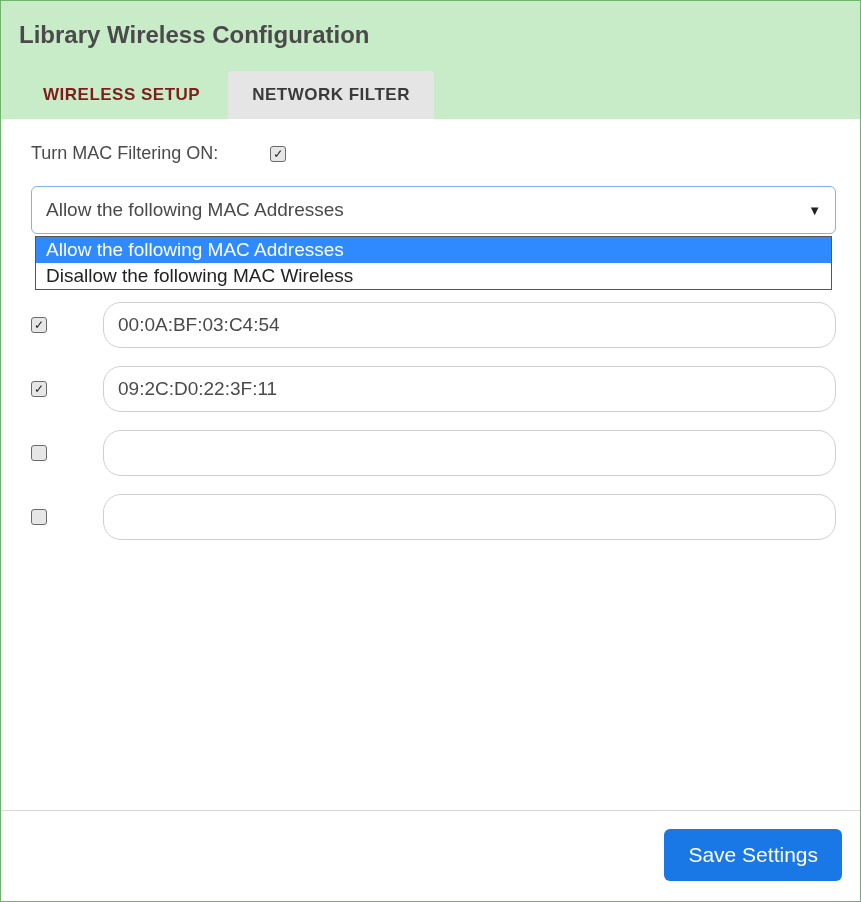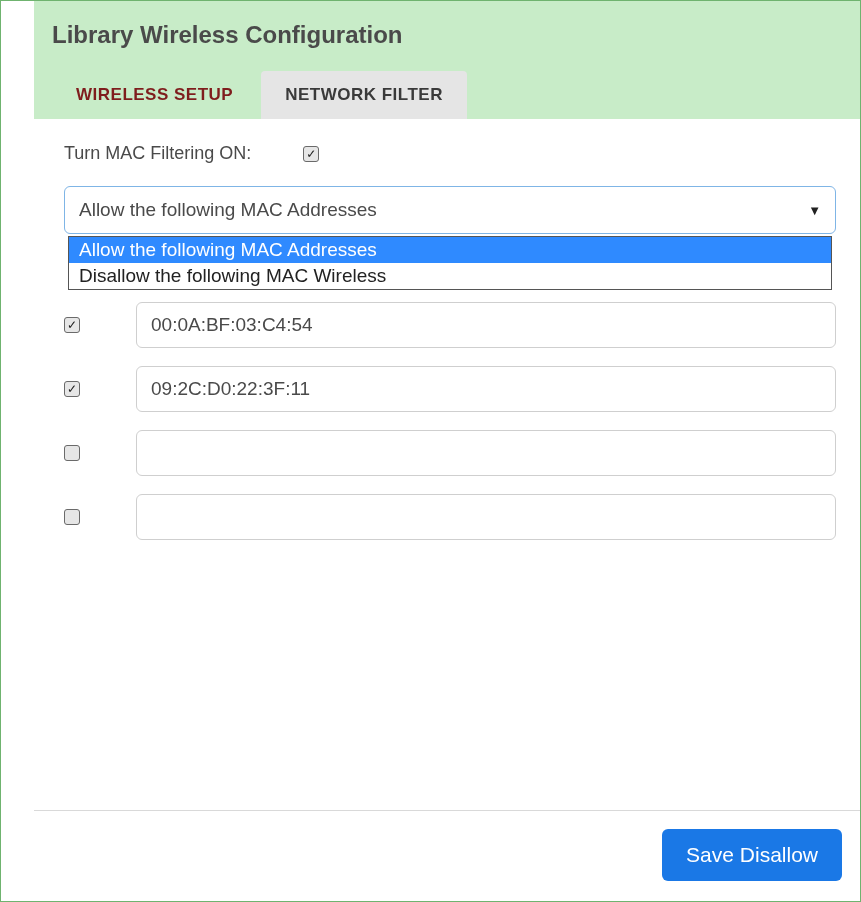--- a/index.html
+++ b/index.html
@@ -10,21 +10,20 @@
     background: #fff;
   }
   .window {
     width: 861px;
     height: 902px;
     border: 1px solid #6fb36f;
     background: #fff;
     display: flex;
     flex-direction: column;
     position: relative;
-    padding-left: 33px;
   }
   .header-band {
     background: #c8ecc8;
     padding: 0;
   }
   .page-title {
     font-size: 24px;
     font-weight: bold;
     color: #4a4a4a;
     padding: 20px 18px 22px 18px;
@@ -136,21 +135,21 @@
     margin-bottom: 18px;
   }
   .mac-row .cb-cell {
     width: 72px;
     display: flex;
     align-items: center;
   }
   .mac-input {
     flex: 1;
     border: 1px solid #cfcfcf;
-    border-radius: 6px;
+    border-radius: 18px;
     padding: 11px 14px;
     font-size: 19px;
     color: #4a4a4a;
     background: #fff;
     outline: none;
   }
   .footer {
     border-top: 1px solid #d9d9d9;
     padding: 18px 18px 20px 18px;
     display: flex;
@@ -221,16 +220,16 @@
         <div class="cb-cell">
             <span class="checkbox"></span>
           </div>
         <input class="mac-input" type="text" value="" style="">
       </div>
     </div>
 
   </div>
 
   <div class="footer">
-    <button class="save-btn">Save Disallow</button>
+    <button class="save-btn">Save Settings</button>
   </div>
 
 </div>
 
 </body></html>

